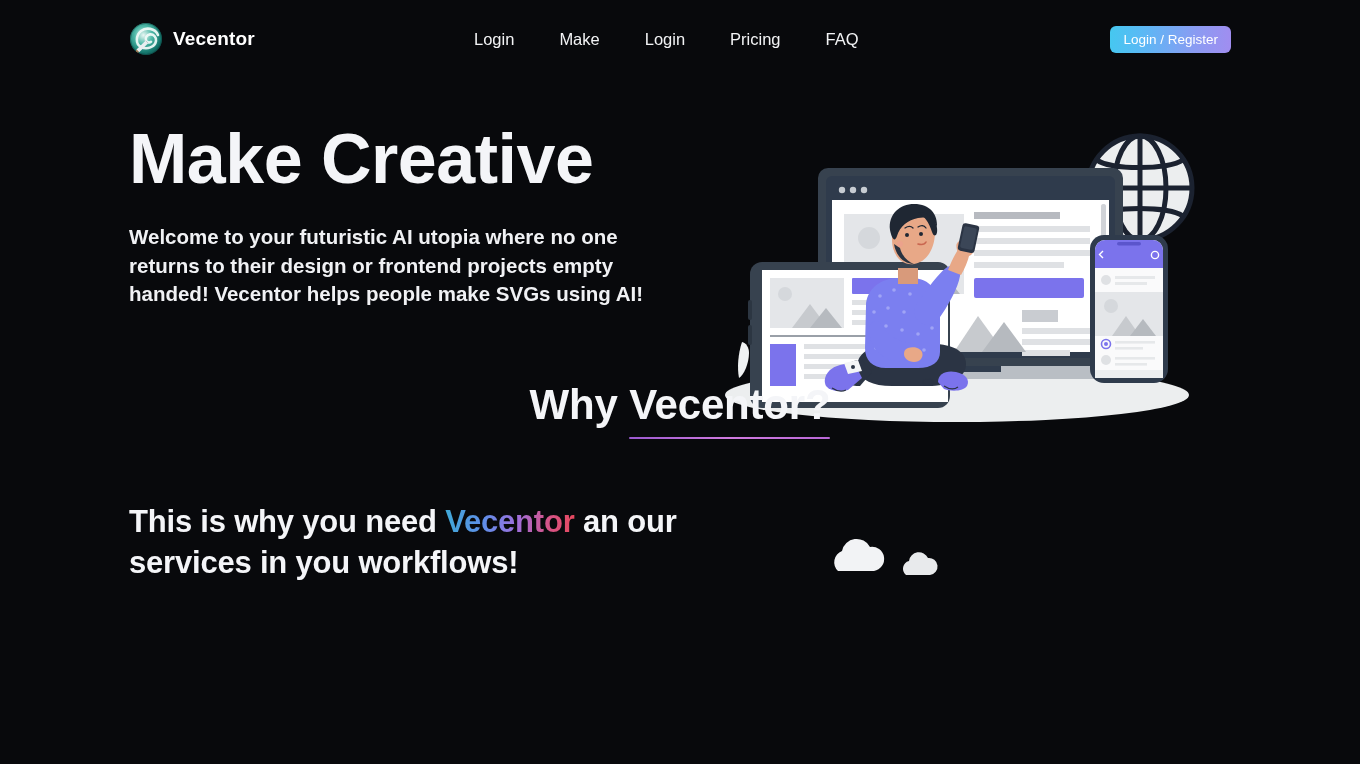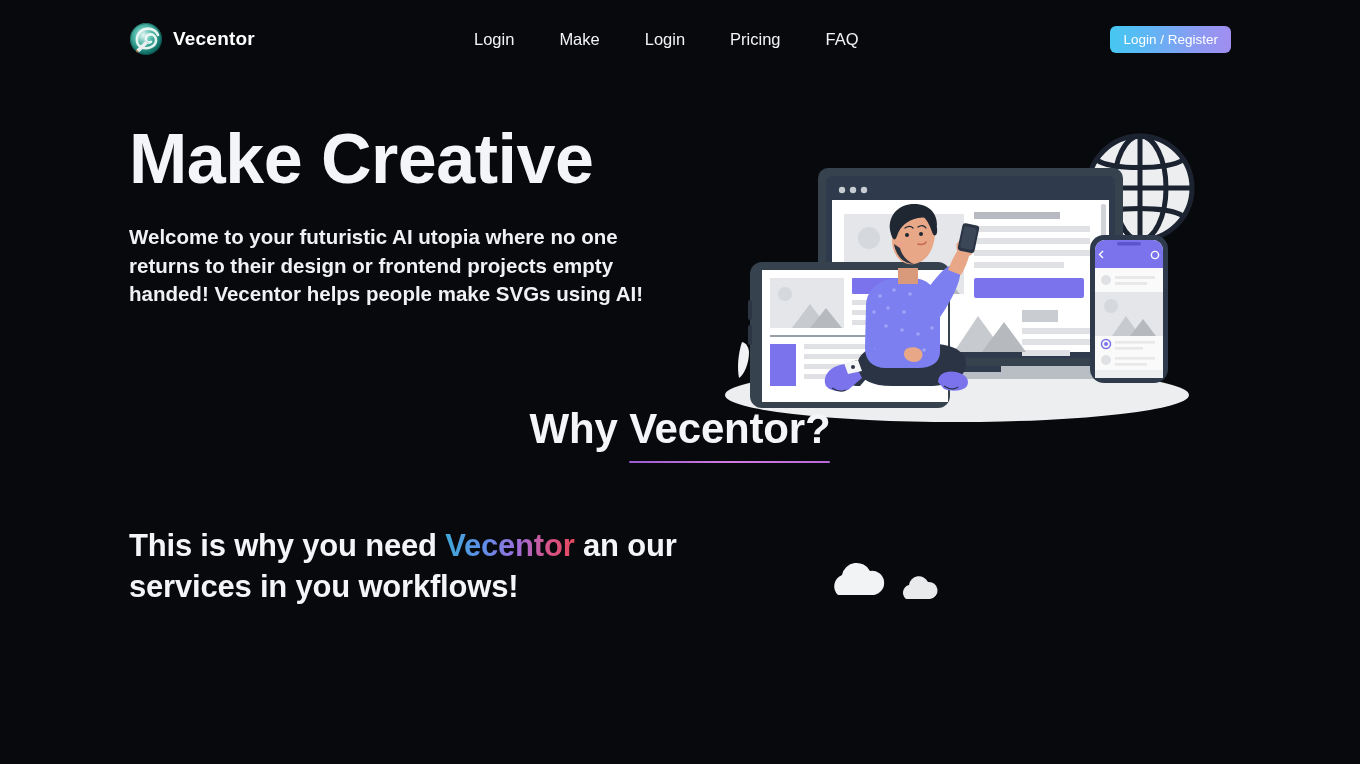--- a/index.html
+++ b/index.html
@@ -160,21 +160,21 @@
     position: absolute;
     left: 722px;
     top: 0;
     width: 490px;
     height: 310px;
   }
   .hero-art svg { display: block; width: 490px; height: 310px; }
 
   
   .why-section {
-    margin-top: 96px;
+    margin-top: 72px;
     text-align: center;
   }
 
   .why-title {
     font-size: 42px;
     font-weight: bold;
     color: #f4f5f8;
     display: inline-block;
     letter-spacing: -0.2px;
   }

